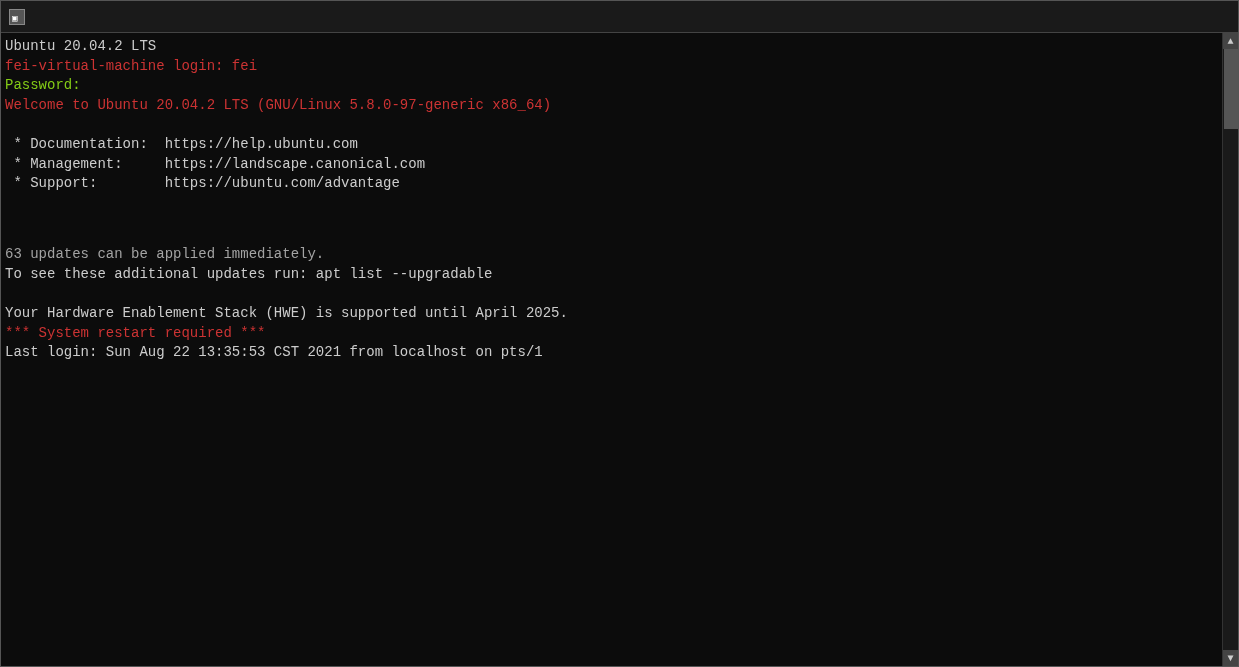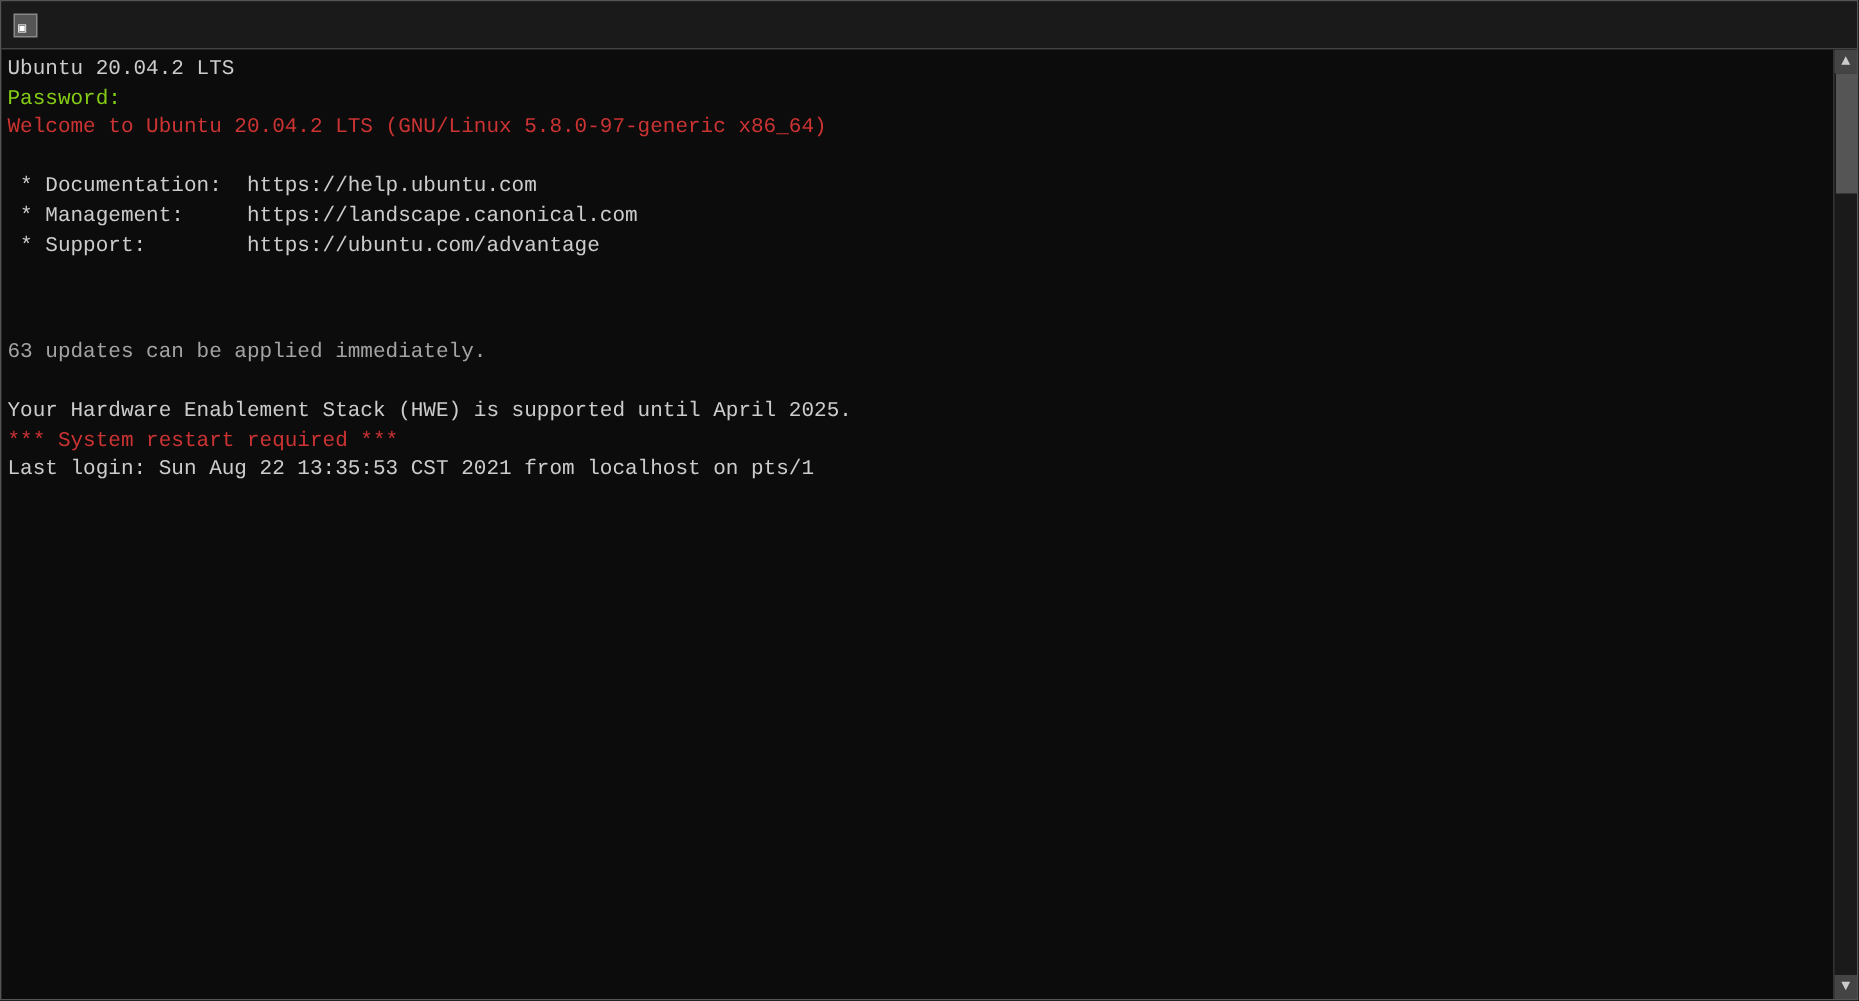--- a/index.html
+++ b/index.html
@@ -155,28 +155,30 @@
     <div class="title-bar-buttons">
       <button class="tb-btn"></button>
       <button class="tb-btn"></button>
       <button class="tb-btn close"></button>
     </div>
   </div>
 
   <div class="content-area">
     <div class="terminal" id="terminal-content">
     <span class="line" style="color: rgb(204, 204, 204);">Ubuntu 20.04.2 LTS</span>
+        <span class="line" style="color: rgb(204, 51, 51);">fei-virtual-machine login: fei</span>
         <span class="line" style="color: #84cc16;">Password:</span>
         <span class="line" style="color: rgb(204, 51, 51);">Welcome to Ubuntu 20.04.2 LTS (GNU/Linux 5.8.0-97-generic x86_64)</span>
         <span class="line" style="color: rgb(204, 204, 204);"></span>
         <span class="line" style="color: rgb(204, 204, 204);"> * Documentation:  https://help.ubuntu.com</span>
         <span class="line" style="color: rgb(204, 204, 204);"> * Management:     https://landscape.canonical.com</span>
         <span class="line" style="color: rgb(204, 204, 204);"> * Support:        https://ubuntu.com/advantage</span>
         <span class="line" style="color: rgb(204, 204, 204);"></span>
         <span class="line" style="color: #a3a3a3; margin-top: 32px;">63 updates can be applied immediately.</span>
+        <span class="line" style="color: rgb(204, 204, 204);">To see these additional updates run: apt list --upgradable</span>
         <span class="line" style="color: rgb(204, 204, 204);"></span>
         <span class="line" style="color: rgb(204, 204, 204);">Your Hardware Enablement Stack (HWE) is supported until April 2025.</span>
         <span class="line" style="color: rgb(204, 51, 51);">*** System restart required ***</span>
         <span class="line" style="color: rgb(204, 204, 204);">Last login: Sun Aug 22 13:35:53 CST 2021 from localhost on pts/1</span>
       </div>
     <div class="scrollbar-track">
       <div class="scrollbar-arrow">▲</div>
       <div class="scrollbar-thumb-area">
         <div class="scrollbar-thumb"></div>
       </div>

